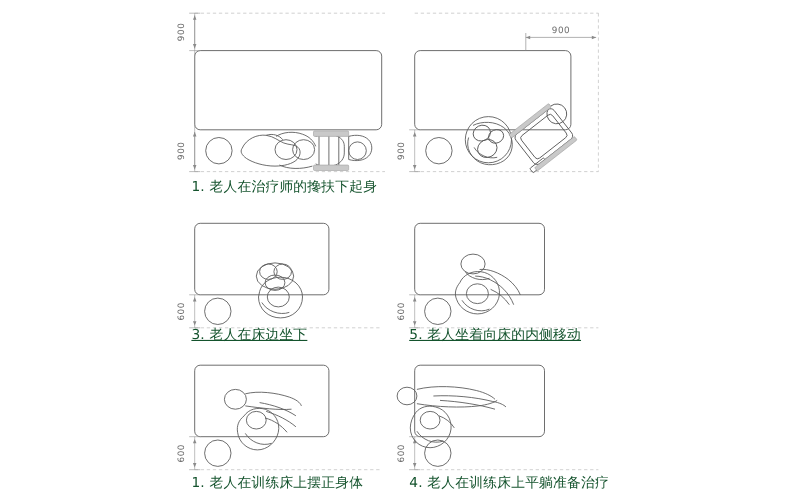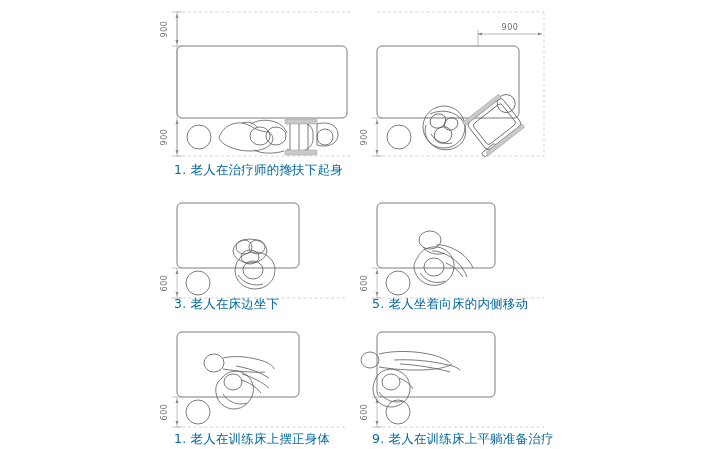--- a/index.html
+++ b/index.html
@@ -15,24 +15,24 @@
   .p2{left:348px;top:4px;width:205px;height:175px;}
   .p3{left:150px;top:185px;width:200px;height:130px;}
   .p4{left:348px;top:185px;width:205px;height:130px;}
   .p5{left:150px;top:320px;width:200px;height:128px;}
   .p6{left:348px;top:320px;width:205px;height:128px;}
 
   .canvas{position:absolute;left:0;top:0;width:100%;height:100%;}
   .caption{
     position:absolute;left:24px;bottom:2px;
     font-size:12.5px;line-height:15px;letter-spacing:0.2px;
-    color:#0369a1;white-space:nowrap;
+    color:#14532d;white-space:nowrap;
     font-family:"DejaVu Sans","Liberation Sans",sans-serif;
   }
-  .p3 .caption,.p4 .caption{bottom:4px;}
+  .p3 .caption,.p4 .caption{bottom:4px;text-decoration:underline;}
   .p5 .caption,.p6 .caption{bottom:2px;}
   svg{display:block;}
   .dimtext{
     font-family:"DejaVu Sans","Liberation Sans",sans-serif;
     font-size:8px;fill:#6e6e6e;letter-spacing:0.5px;
   }
   .dimtext-h{
     font-family:"DejaVu Sans","Liberation Sans",sans-serif;
     font-size:8px;fill:#6e6e6e;letter-spacing:0.5px;
   }
@@ -280,16 +280,16 @@
         <path d="M46 40 c18 -1 38 1 54 5 c6 1 10 3 12 5"></path>
         <path d="M52 44 c18 1 36 4 50 8"></path>
       </g>
       <g fill="none" stroke="#5a5a5a" stroke-width="0.8">
         <path d="M30 55 c4 -5 11 -7 18 -5 c9 2 15 11 14 20 c-1 10 -10 17 -19 17 c-10 0 -18 -8 -18 -18 c0 -5 2 -10 5 -14 z"></path>
         <ellipse cx="43" cy="62" rx="9" ry="8"></ellipse>
         <path d="M51 58 c6 2 11 6 14 11"></path>
         <path d="M31 72 c5 8 15 12 24 9"></path>
       </g>
     </svg>
-    <div class="caption">9. 老人在训练床上平躺准备治疗</div>
+    <div class="caption">4. 老人在训练床上平躺准备治疗</div>
   </div>
 
 </div>
 
 </body></html>

